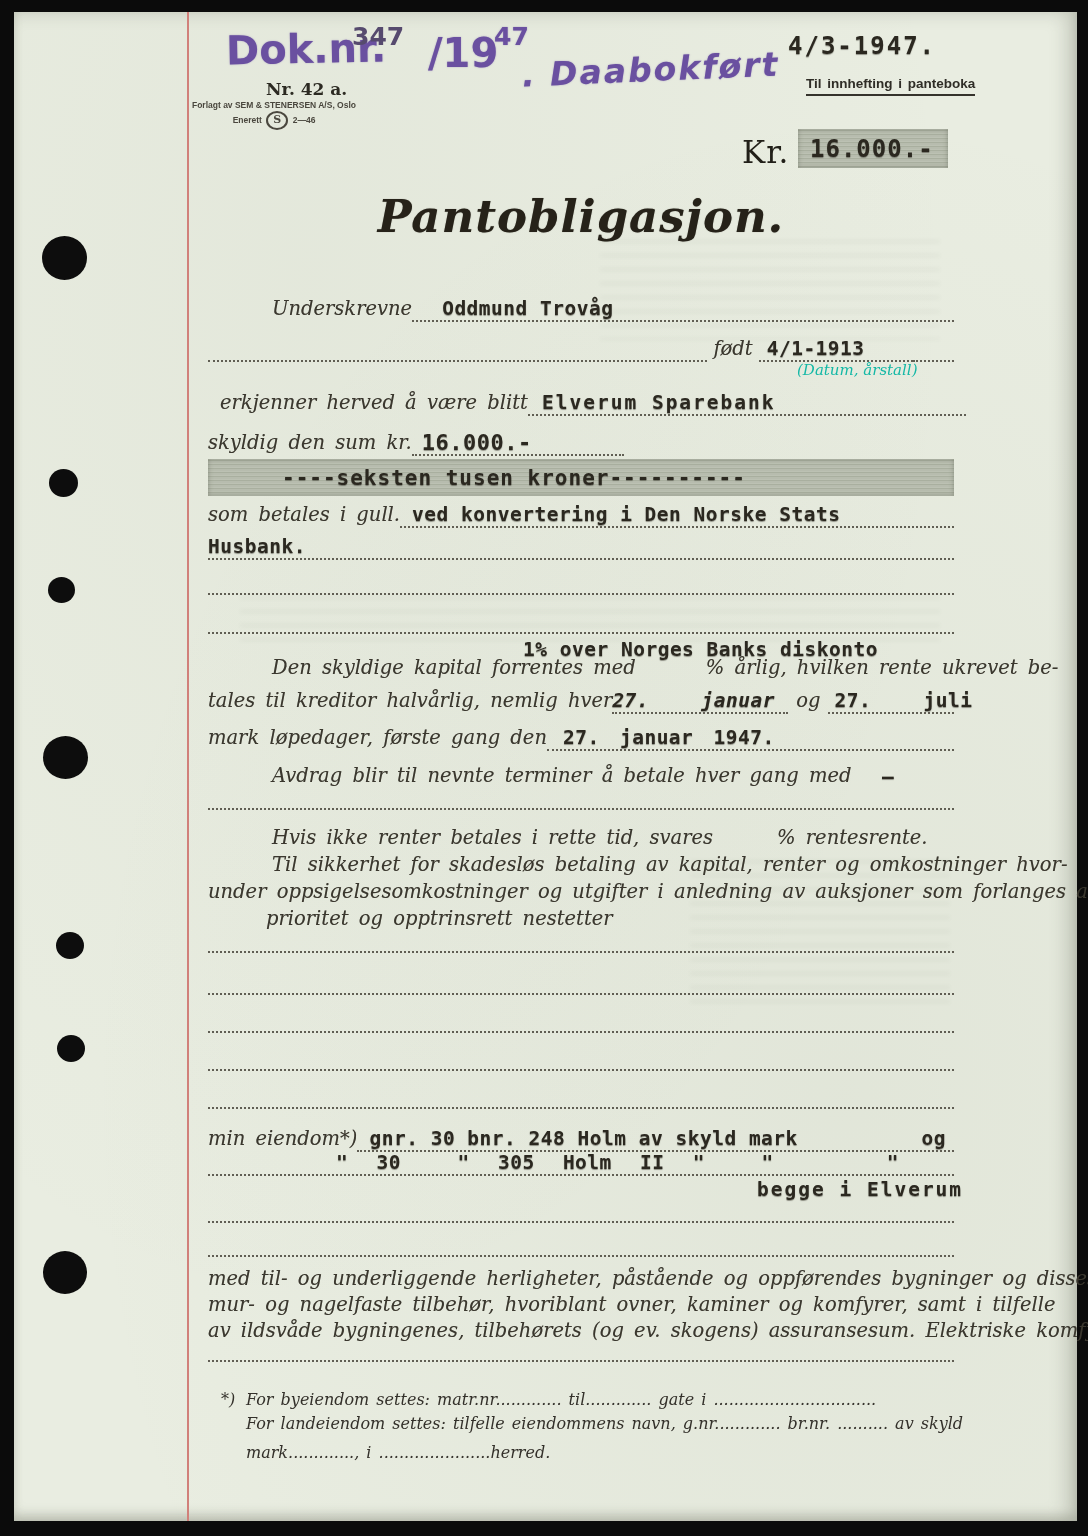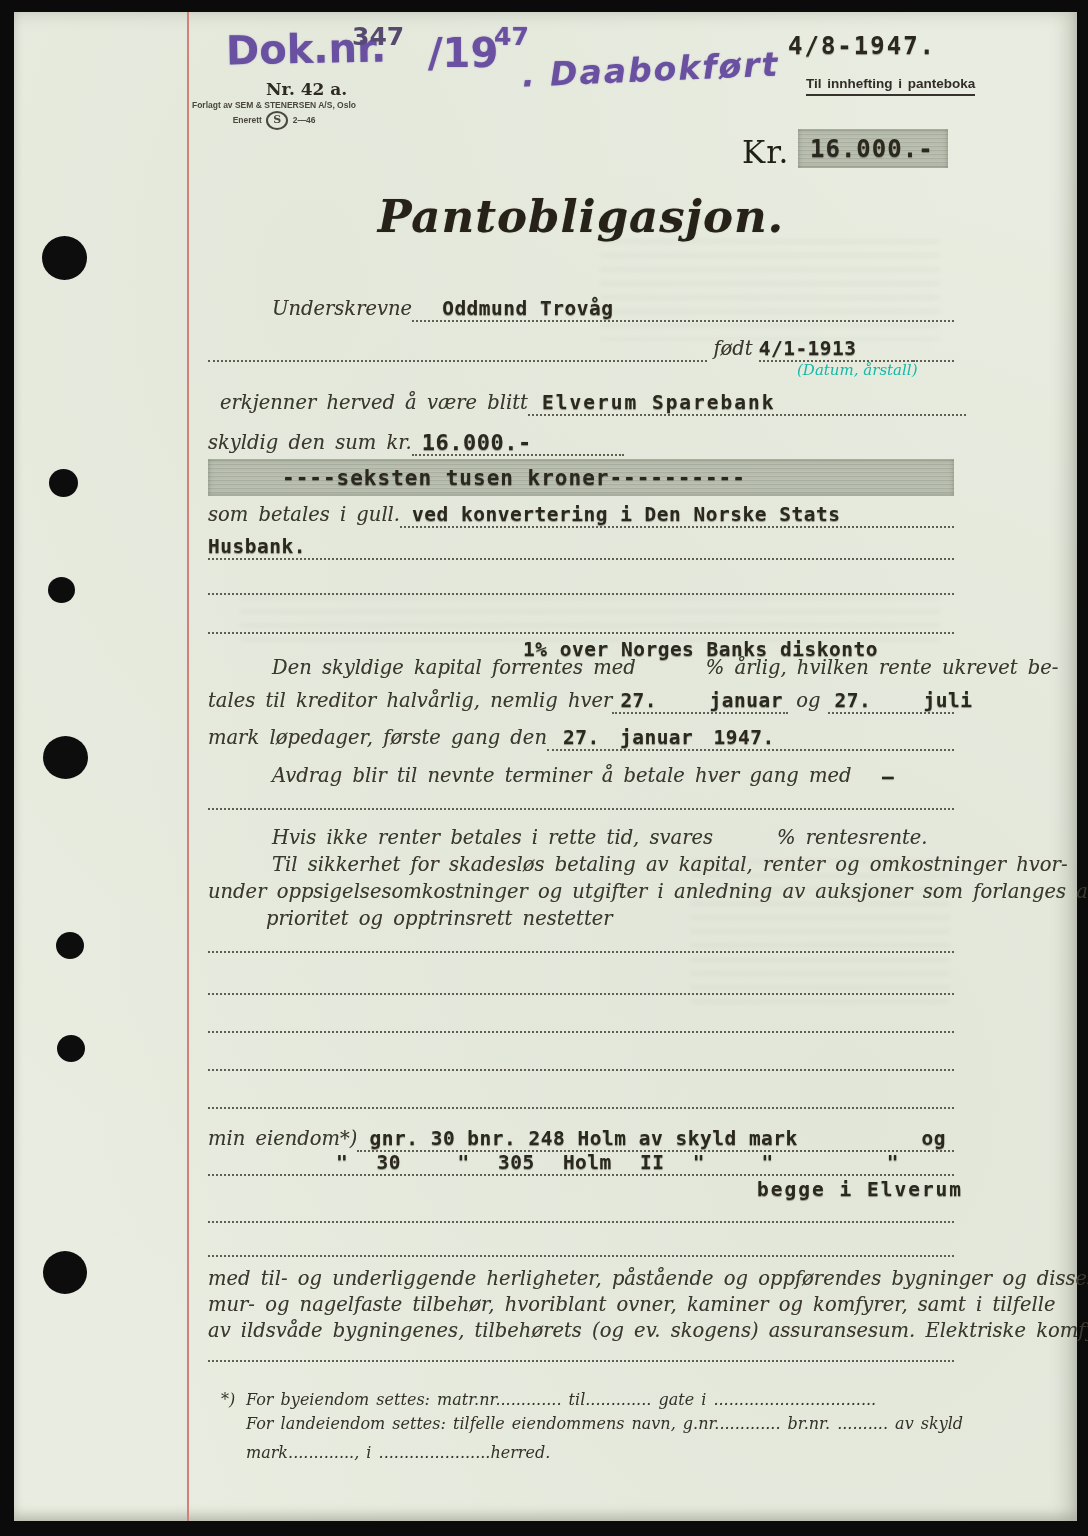--- a/index.html
+++ b/index.html
@@ -66,21 +66,21 @@
 
   <div class="ghost" style="left:600px;top:240px;width:340px;height:100px;"></div>
   <div class="ghost" style="left:240px;top:596px;width:700px;height:56px;"></div>
   <div class="ghost" style="left:690px;top:860px;width:260px;height:150px;"></div>
 
   <div class="stamp" style="left:226px;top:26px;font-size:40px;transform:rotate(-1deg);">Dok.nr.</div>
   <div class="stamp" style="left:352px;top:22px;font-size:25px;color:#564a6e;text-shadow:none;">347</div>
   <div class="stamp" style="left:428px;top:30px;font-size:40px;">/19</div>
   <div class="stamp" style="left:494px;top:22px;font-size:25px;">47</div>
   <div class="stamp" style="left:522px;top:50px;font-size:33px;font-style:italic;letter-spacing:2px;transform:rotate(-2.5deg);">. Daabokført</div>
-  <div class="abs type" style="left:788px;top:32px;font-size:24px;letter-spacing:2px;">4/8-1947.</div>
+  <div class="abs type" style="left:788px;top:32px;font-size:24px;letter-spacing:2px;">4/3-1947.</div>
 
   <div class="formno">Nr. 42 a.</div>
   <div class="pub">
     <span>Forlagt av SEM &amp; STENERSEN A/S, Oslo</span><br>
     <span>Enerett</span>
     <span class="slogo">S</span>
     <span>2—46</span>
   </div>
   <div class="bindnote">Til innhefting i panteboka</div>
 
@@ -92,21 +92,21 @@
   <div class="title">Pantobligasjon.</div>
 
   <div class="row" style="left:272px;top:296px;width:682px;">
     <span class="lbl">Underskrevne</span>
     <span class="lead"><span class="type" style="margin-left:30px;">Oddmund Trovåg</span></span>
   </div>
 
   <div class="row" style="left:208px;top:336px;width:746px;">
     <span class="lead" style="flex:3.4;"></span>
     <span class="lbl" style="margin:0 6px;">født</span>
-    <span class="lead" style="flex:1.05;"><span class="type" style="">4/1-1913</span></span>
+    <span class="lead" style="flex:1.05;"><span class="type" style="margin-left:8px;">4/1-1913</span></span>
     <span class="lead" style="flex:.28;"></span>
   </div>
   <div class="hint" style="left:797px;top:361px;">(Datum, årstall)</div>
 
   <div class="row" style="left:220px;top:390px;width:746px;">
     <span class="lbl">erkjenner herved å være blitt</span>
     <span class="lead"><span class="type" style="margin-left:14px;letter-spacing:2px;">Elverum Sparebank</span></span>
   </div>
 
   <div class="row" style="left:208px;top:430px;width:746px;">
@@ -138,21 +138,21 @@
   <div class="abs type" style="left:523px;top:638px;">1% over Norges Banks diskonto</div>
 
   <div class="row" style="left:272px;top:655px;width:682px;">
     <span class="lbl">Den skyldige kapital forrentes med</span>
     <span class="gap" style="width:70px;"></span>
     <span class="lbl">% årlig, hvilken rente ukrevet be-</span>
   </div>
 
   <div class="row" style="left:208px;top:688px;width:746px;">
     <span class="lbl">tales til kreditor halvårlig, nemlig hver</span>
-    <span class="lead" style="flex:2.1;"><span class="type" style="margin-left:8px;word-spacing:14px;">27.  januar</span></span>
+    <span class="lead" style="flex:2.1;"><span class="type" style="word-spacing:14px;font-style:italic;">27.  januar</span></span>
     <span class="lbl" style="margin:0 8px;">og</span>
     <span class="lead" style="flex:1.5;"><span class="type" style="margin-left:6px;word-spacing:14px;">27.  juli</span></span>
   </div>
 
   <div class="row" style="left:208px;top:725px;width:746px;">
     <span class="lbl">mark løpedager, første gang den</span>
     <span class="lead"><span class="type" style="margin-left:16px;word-spacing:8px;">27. januar 1947.</span></span>
   </div>
 
   <div class="row" style="left:272px;top:763px;width:682px;align-items:center;">

